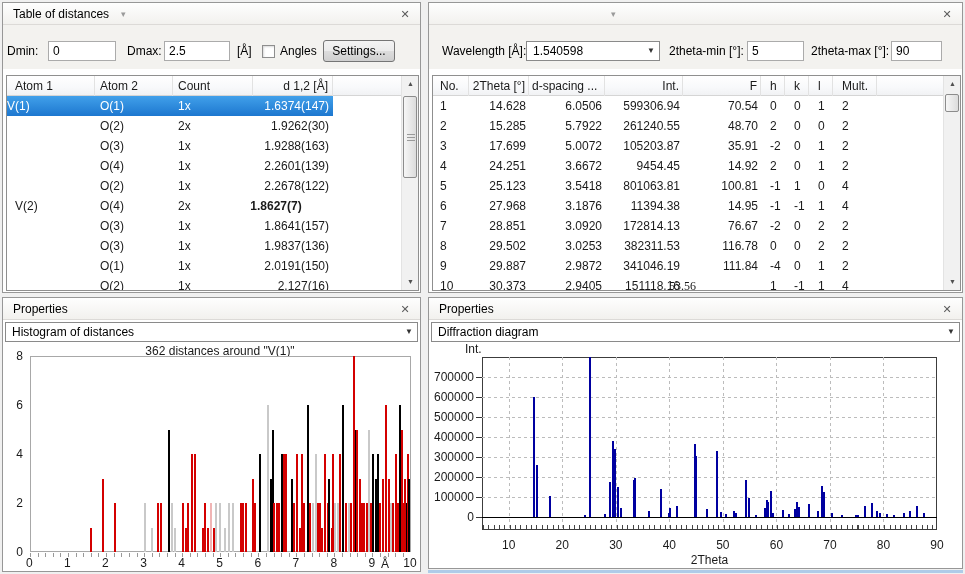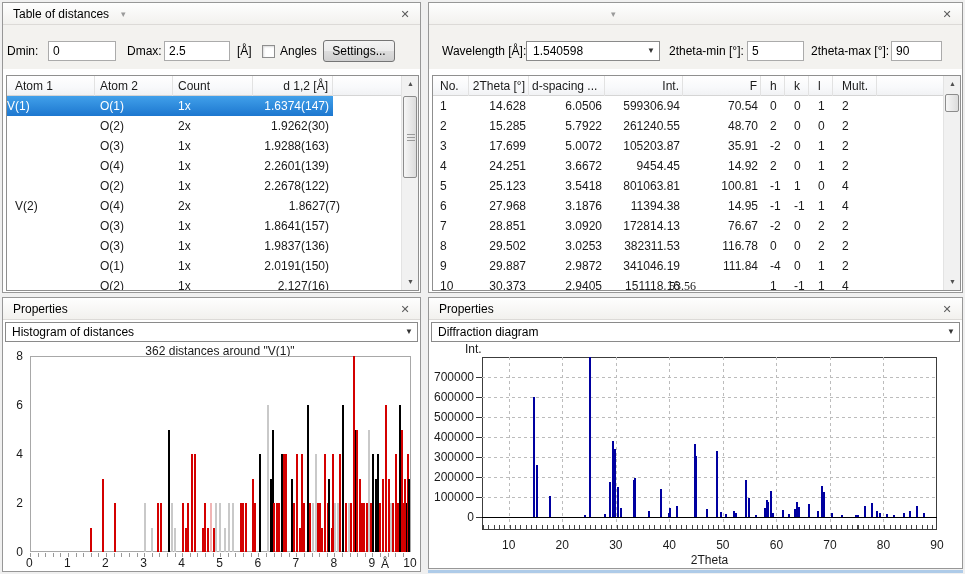--- a/index.html
+++ b/index.html
@@ -107,21 +107,21 @@
           <div class="trow" style="top: 80px;">
             <div class="cell" style="left: 0px; width: 88px; text-align: left; padding-left: 8px;"></div>
             <div class="cell" style="left: 88px; width: 78px; text-align: left; padding-left: 5px;">O(2)</div>
             <div class="cell" style="left: 166px; width: 80px; text-align: left; padding-left: 5px;">1x</div>
             <div class="cell" style="left: 246px; width: 80px; text-align: right; padding-right: 4px;">2.2678(122)</div>
           </div>
           <div class="trow" style="top: 100px;">
             <div class="cell" style="left: 0px; width: 88px; text-align: left; padding-left: 8px;">V(2)</div>
             <div class="cell" style="left: 88px; width: 78px; text-align: left; padding-left: 5px;">O(4)</div>
             <div class="cell" style="left: 166px; width: 80px; text-align: left; padding-left: 5px;">2x</div>
-            <div class="cell" style="left: 257px; width: 80px; text-align: right; padding-right: 4px;">1.8627(7)</div>
+            <div class="cell" style="left: 231px; width: 80px; text-align: center; padding-right: 4px; font-weight: bold;">1.8627(7)</div>
           </div>
           <div class="trow" style="top: 120px;">
             <div class="cell" style="left: 0px; width: 88px; text-align: left; padding-left: 8px;"></div>
             <div class="cell" style="left: 88px; width: 78px; text-align: left; padding-left: 5px;">O(3)</div>
             <div class="cell" style="left: 166px; width: 80px; text-align: left; padding-left: 5px;">1x</div>
             <div class="cell" style="left: 246px; width: 80px; text-align: right; padding-right: 4px;">1.8641(157)</div>
           </div>
           <div class="trow" style="top: 140px;">
             <div class="cell" style="left: 0px; width: 88px; text-align: left; padding-left: 8px;"></div>
             <div class="cell" style="left: 88px; width: 78px; text-align: left; padding-left: 5px;">O(3)</div>

